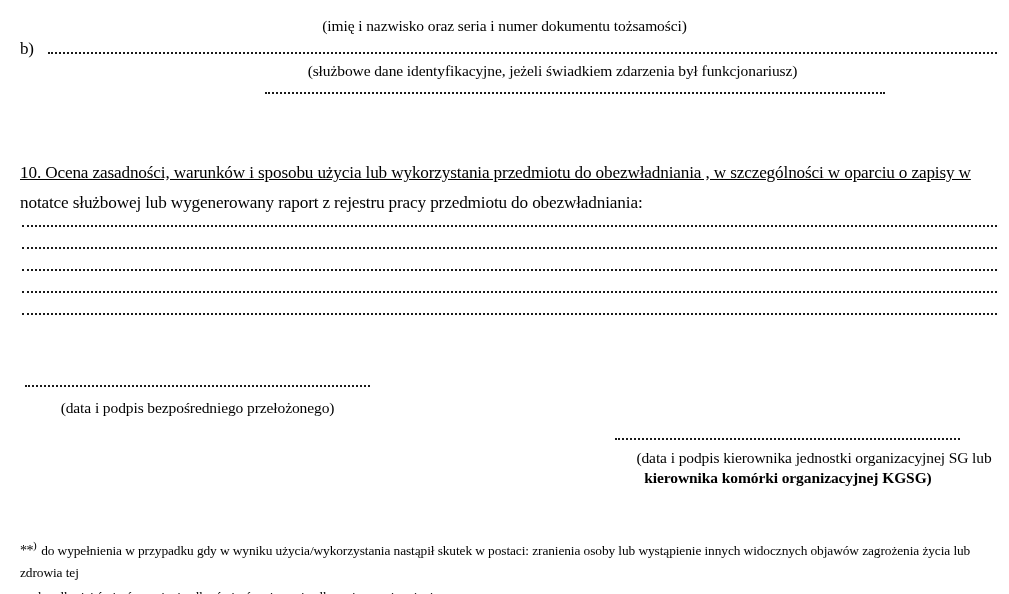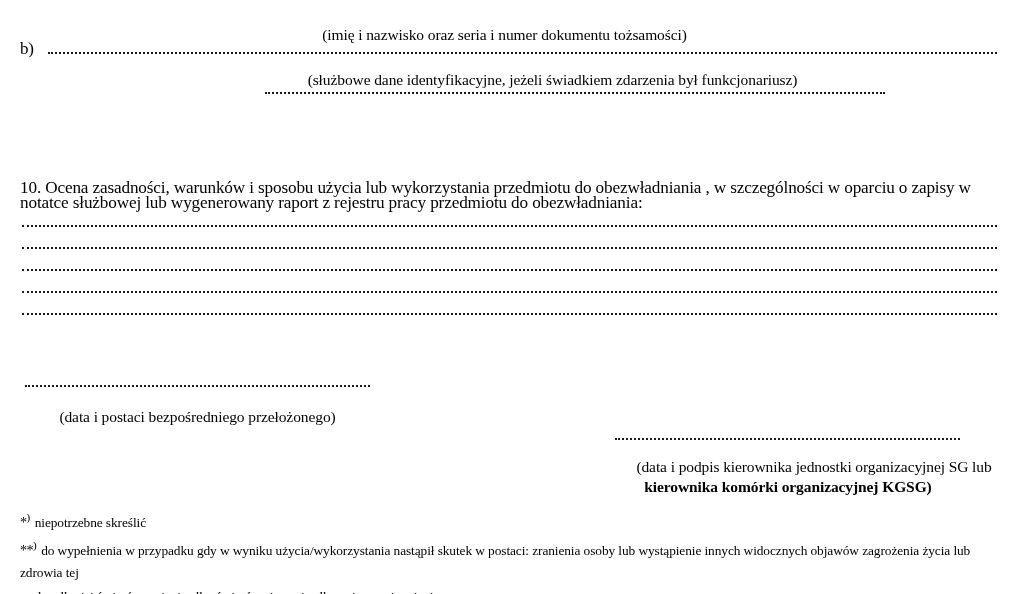--- a/index.html
+++ b/index.html
@@ -35,21 +35,20 @@
   }
 
   
   .caption {
     position: absolute;
     text-align: center;
     font-size: 15.5px;
     line-height: 1.32;
     white-space: nowrap;
     letter-spacing: -0.1px;
-    margin-top: 9px;
   }
 
   
   .item-label {
     position: absolute;
     font-size: 17px;
     line-height: 1;
     letter-spacing: -0.2px;
   }
 
@@ -95,41 +94,38 @@
 
   <div class="item-label" style="left:20px; top:40px;">b)</div>
 
   <div class="dots" style="left:48px; top:52px; width:949px;"></div>
 
   <div class="caption" style="left:0; top:61px; width:1009px;padding-left:48px;">(służbowe dane identyfikacyjne, jeżeli świadkiem zdarzenia był funkcjonariusz)</div>
 
   <div class="dots" style="left:265px; top:92px; width:620px;"></div>
 
 
-  <div class="para" style="left:20px; top:175px; width:975px;">10. Ocena zasadności, warunków i sposobu użycia lub wykorzystania przedmiotu  do obezwładniania , w szczególności w oparciu o zapisy w</div>
+  <div class="para" style="left:20px; top:160px; width:975px;text-decoration:underline;">10. Ocena zasadności, warunków i sposobu użycia lub wykorzystania przedmiotu  do obezwładniania , w szczególności w oparciu o zapisy w</div>
   <div class="para" style="left:20px; top:190px; width:975px;">notatce służbowej lub wygenerowany raport z rejestru pracy przedmiotu do obezwładniania:</div>
 
   <div class="rule-stack" style="left:22px; top:225px; width:975px;">
     <span class="dots" style="width:975px; margin-bottom:20px;"></span>
     <span class="dots" style="width:975px; margin-bottom:20px;"></span>
     <span class="dots" style="width:975px; margin-bottom:20px;"></span>
     <span class="dots" style="width:975px; margin-bottom:20px;"></span>
     <span class="dots" style="width:975px;"></span>
   </div>
 
   <div class="dots" style="left:25px; top:385px; width:345px;"></div>
-  <div class="caption" style="left:25px; top:398px; width:345px;">(data i postaci bezpośredniego przełożonego)</div>
+  <div class="caption" style="left:25px; top:398px; width:345px;">(data i podpis bezpośredniego przełożonego)</div>
 
   <div class="dots" style="left:615px; top:438px; width:345px;"></div>
   <div class="caption" style="left:616px; top:448px; width:396px;">(data i podpis kierownika jednostki organizacyjnej SG lub</div>
   <div class="caption" style="left:590px; top:468px; width:396px;font-weight:bold;">kierownika komórki organizacyjnej KGSG)</div>
 
-  <div class="footnote" style="left:20px; top:509px; width:960px;">
-    <span class="fn-mark"><span>*</span><span class="par">)</span></span><span style="padding-left:5px;">niepotrzebne skreślić</span>
-  </div>
 
   <div class="footnote" style="left:20px; top:537px; width:972px;">
     <div>
       <span class="fn-mark"><span>**</span><span class="par">)</span></span><span style="padding-left:5px;">do wypełnienia w przypadku gdy w wyniku użycia/wykorzystania nastąpił skutek w postaci: zranienia osoby lub wystąpienie innych widocznych objawów zagrożenia życia lub zdrowia tej</span>
     </div>
     <div style="margin-top:2px;">
       <span>osoby albo jej śmierć, zranienie albo śmierć zwierzęcia albo zniszczenie mienia</span>
     </div>
   </div>
 

